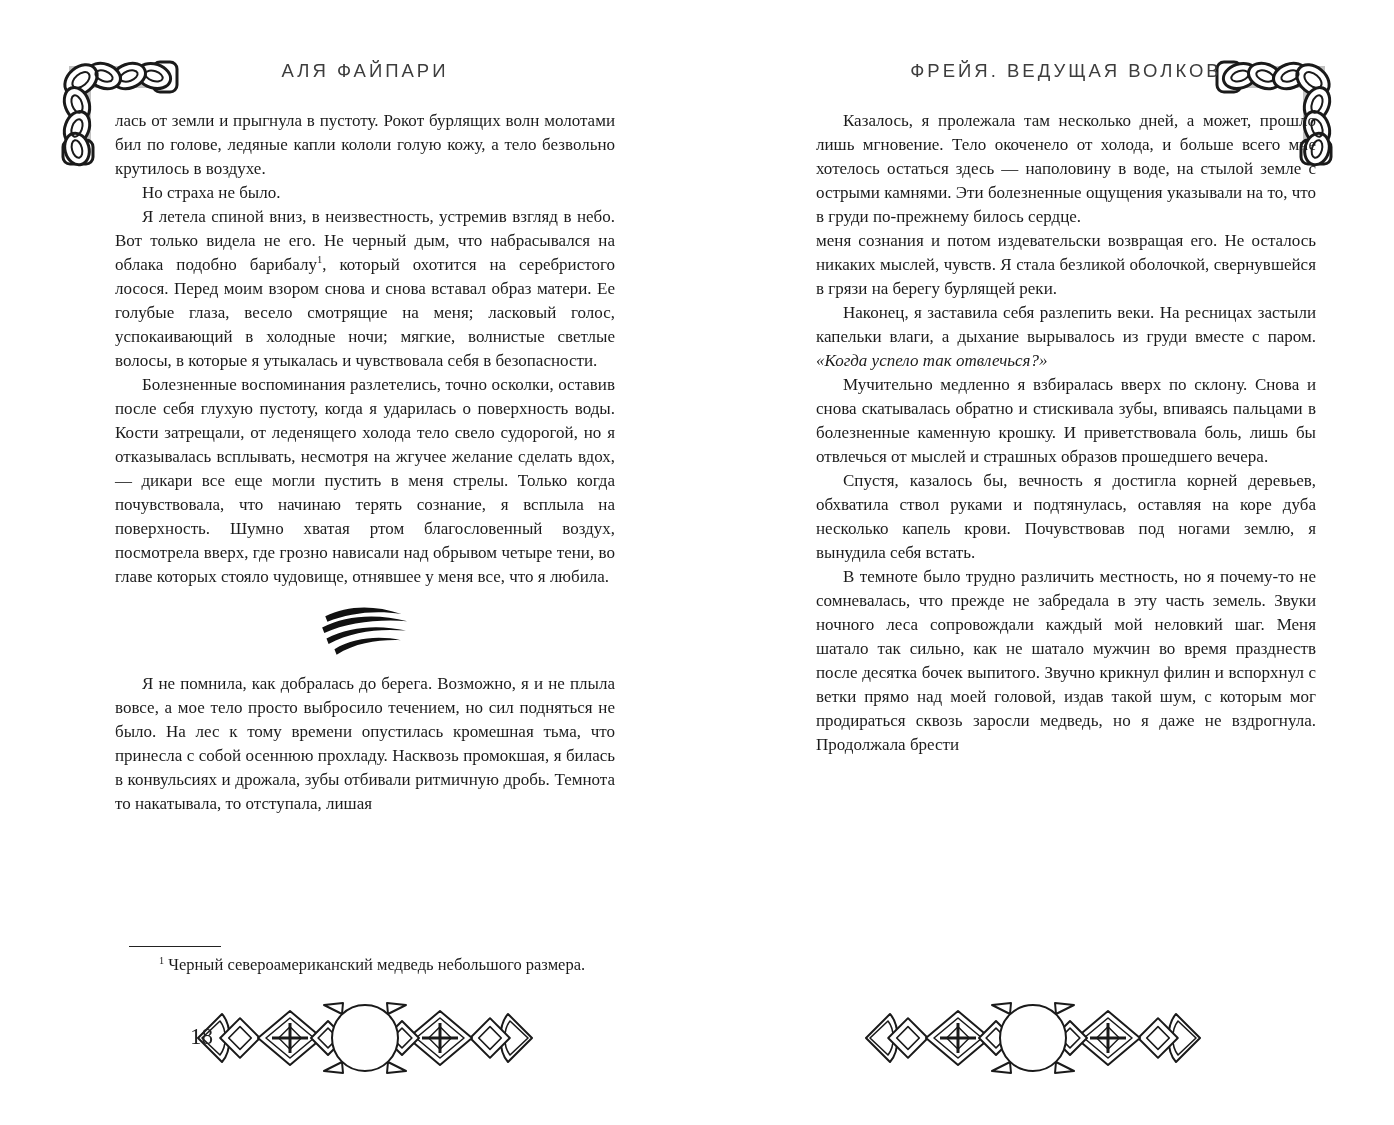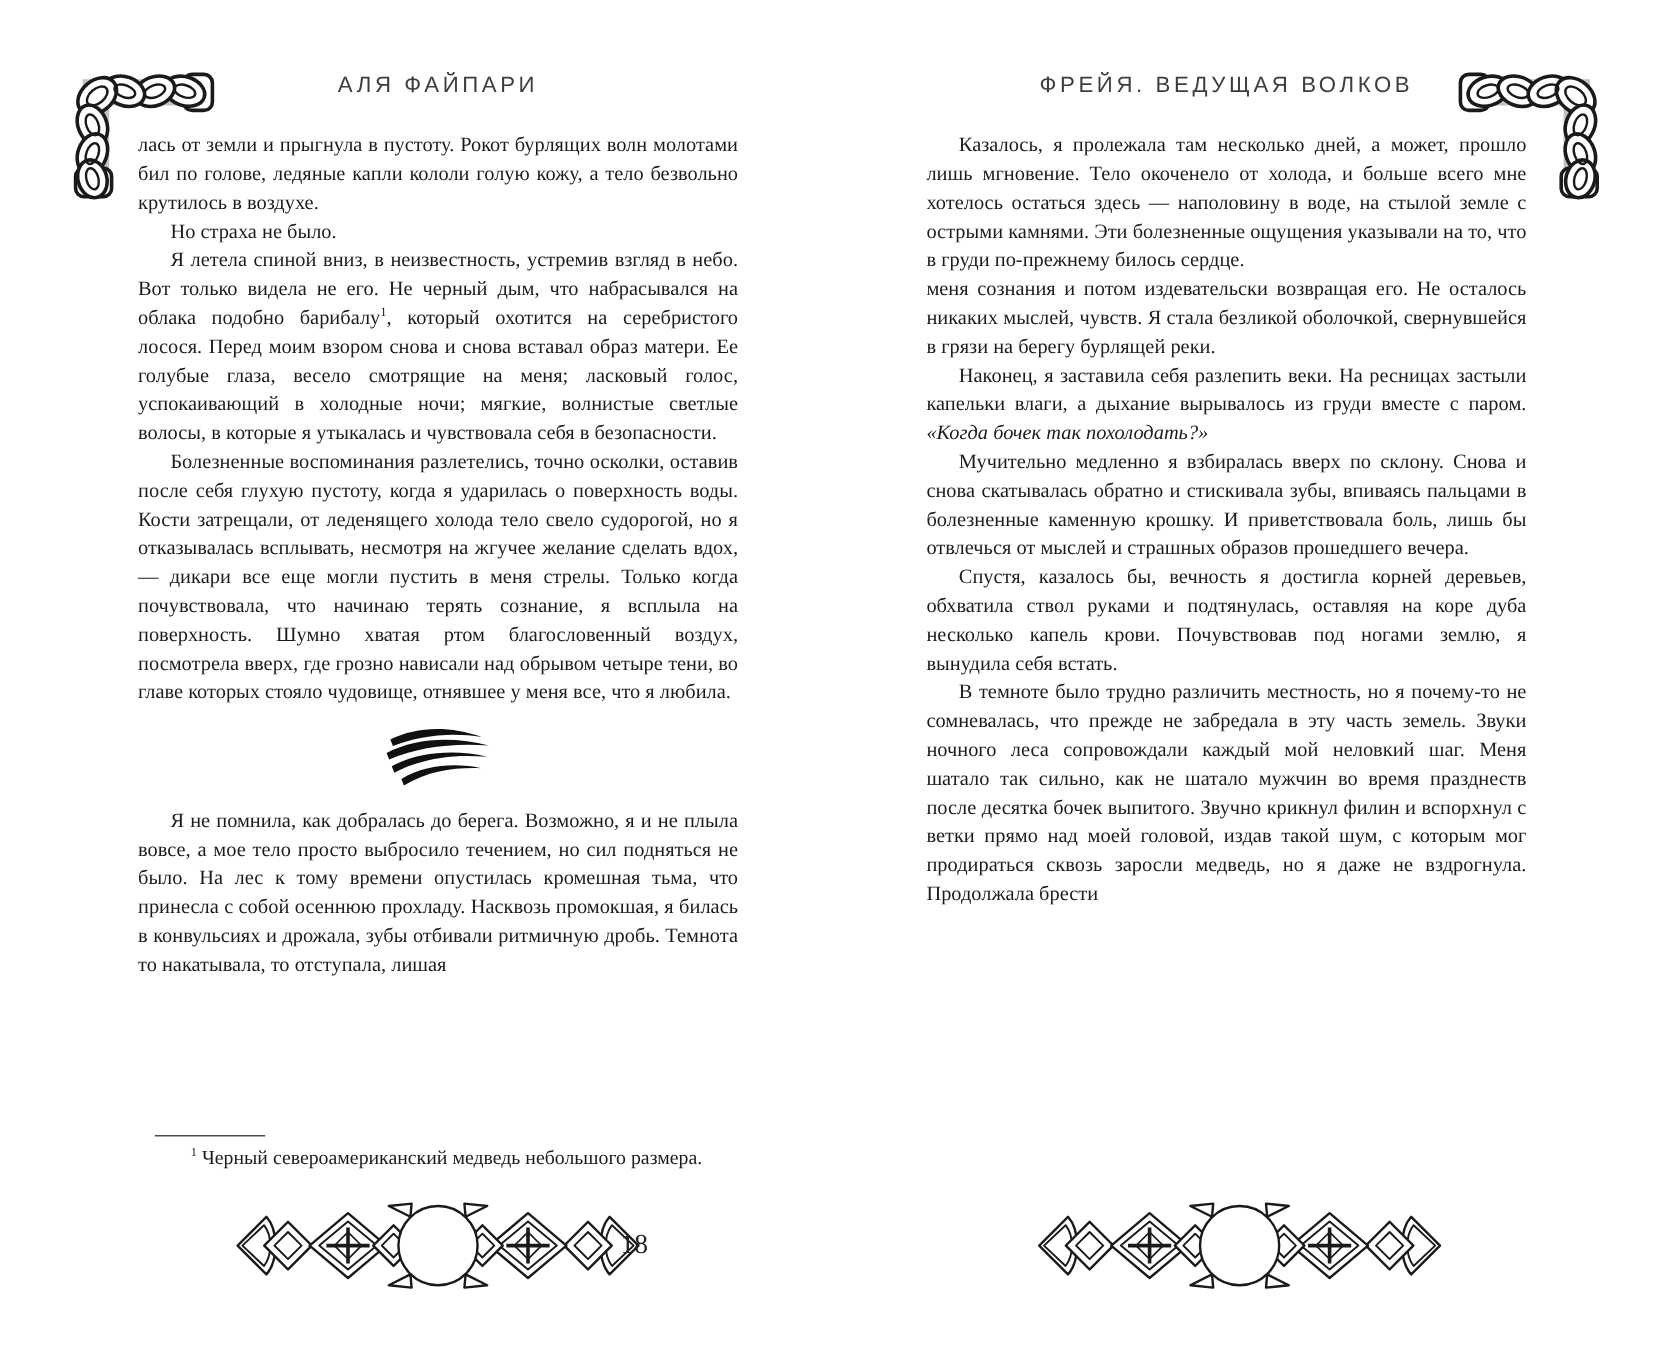--- a/index.html
+++ b/index.html
@@ -17,21 +17,21 @@
     background:var(--color-background);overflow:hidden;
     color:var(--color-text);
   }
   
   .corner{position:absolute;width:124px;height:114px;}
   .corner-left{left:57px;top:56px;}
   .corner-right{left:1213px;top:56px;transform:scaleX(-1);}
   
   .page{position:absolute;top:60px;width:500px;}
   .page-left{left:115px;}
-  .page-right{left:772px;}
+  .page-right{left:816px;}
   .running-head{
     font-family:"Liberation Sans", sans-serif;
     font-size:18.5px;line-height:22px;font-weight:400;
     letter-spacing:3px;color:var(--color-header);
     text-align:center;margin-bottom:27px;white-space:nowrap;
   }
   .body-text{
     font-size:17px;line-height:24px;text-align:justify;
     color:var(--color-text);
   }
@@ -45,21 +45,21 @@
   .footnote{position:absolute;left:129px;top:946px;width:500px;font-size:16.5px;line-height:21px;}
   .footnote-rule{width:92px;border-top:1.6px solid #222;margin-bottom:7px;}
   .footnote-body{text-indent:30px;text-align:justify;}
   
   .footer{position:absolute;width:350px;height:76px;top:1000px;}
   .footer-left{left:190px;}
   .footer-right{left:858px;}
   .footer svg{position:absolute;left:0;top:0;width:350px;height:76px;}
   .page-num{
     position:absolute;left:0;top:50%;transform:translateY(-54%);
-    width:100%;text-align:right;font-size:23px;color:#222;
+    width:100%;text-align:left;font-size:23px;color:#222;
     font-family:"Liberation Serif", serif;
   }
   .svg-defs{position:absolute;width:0;height:0;overflow:hidden;}
 </style>
 </head>
 <body>
 
 <svg class="svg-defs" aria-hidden="true">
   <defs>
     <g id="knot-band-half" stroke="#1a1a1a" stroke-width="2" fill="#fff" stroke-linejoin="round">
@@ -154,21 +154,21 @@
   </div>
 <p class="para indent"><span>Я не помнила, как добралась до берега. Возможно, я и не плыла вовсе, а мое тело просто выбросило течением, но сил подняться не было. На лес к тому времени опустилась кромешная тьма, что принесла с собой осеннюю прохладу. Насквозь промокшая, я билась в конвульсиях и дрожала, зубы отбивали ритмичную дробь. Темнота то накатывала, то отступала, лишая</span></p>
       </div>
   </div>
 
   <div class="page page-right">
     <div class="running-head">ФРЕЙЯ. ВЕДУЩАЯ ВОЛКОВ</div>
     <div class="body-text">
         <p class="para indent"><span>Казалось, я пролежала там несколько дней, а может, прошло лишь мгновение. Тело окоченело от холода, и больше всего мне хотелось остаться здесь — наполовину в воде, на стылой земле с острыми камнями. Эти болезненные ощущения указывали на то, что в груди по-прежнему билось сердце.</span></p>
         <p class="para"><span>меня сознания и потом издевательски возвращая его. Не осталось никаких мыслей, чувств. Я стала безликой оболочкой, свернувшейся в грязи на берегу бурлящей реки.</span></p>
-        <p class="para indent"><span>Наконец, я заставила себя разлепить веки. На ресницах застыли капельки влаги, а дыхание вырывалось из груди вместе с паром. </span><span class="italic">«Когда бочек так похолодать?»</span></p>
+        <p class="para indent"><span>Наконец, я заставила себя разлепить веки. На ресницах застыли капельки влаги, а дыхание вырывалось из груди вместе с паром. </span><span class="italic">«Когда успело так отвлечься?»</span></p>
         <p class="para indent"><span>Мучительно медленно я взбиралась вверх по склону. Снова и снова скатывалась обратно и стискивала зубы, впиваясь пальцами в болезненные каменную крошку. И приветствовала боль, лишь бы отвлечься от мыслей и страшных образов прошедшего вечера.</span></p>
         <p class="para indent"><span>Спустя, казалось бы, вечность я достигла корней деревьев, обхватила ствол руками и подтянулась, оставляя на коре дуба несколько капель крови. Почувствовав под ногами землю, я вынудила себя встать.</span></p>
         <p class="para indent"><span>В темноте было трудно различить местность, но я почему-то не сомневалась, что прежде не забредала в эту часть земель. Звуки ночного леса сопровождали каждый мой неловкий шаг. Меня шатало так сильно, как не шатало мужчин во время празднеств после десятка бочек выпитого. Звучно крикнул филин и вспорхнул с ветки прямо над моей головой, издав такой шум, с которым мог продираться сквозь заросли медведь, но я даже не вздрогнула. Продолжала брести</span></p>
       </div>
   </div>
 
   <div class="footnote">
     <div class="footnote-rule"></div>
     <div class="footnote-body"><span class="sup">1</span><span> Черный североамериканский медведь небольшого размера.</span></div>
   </div>

